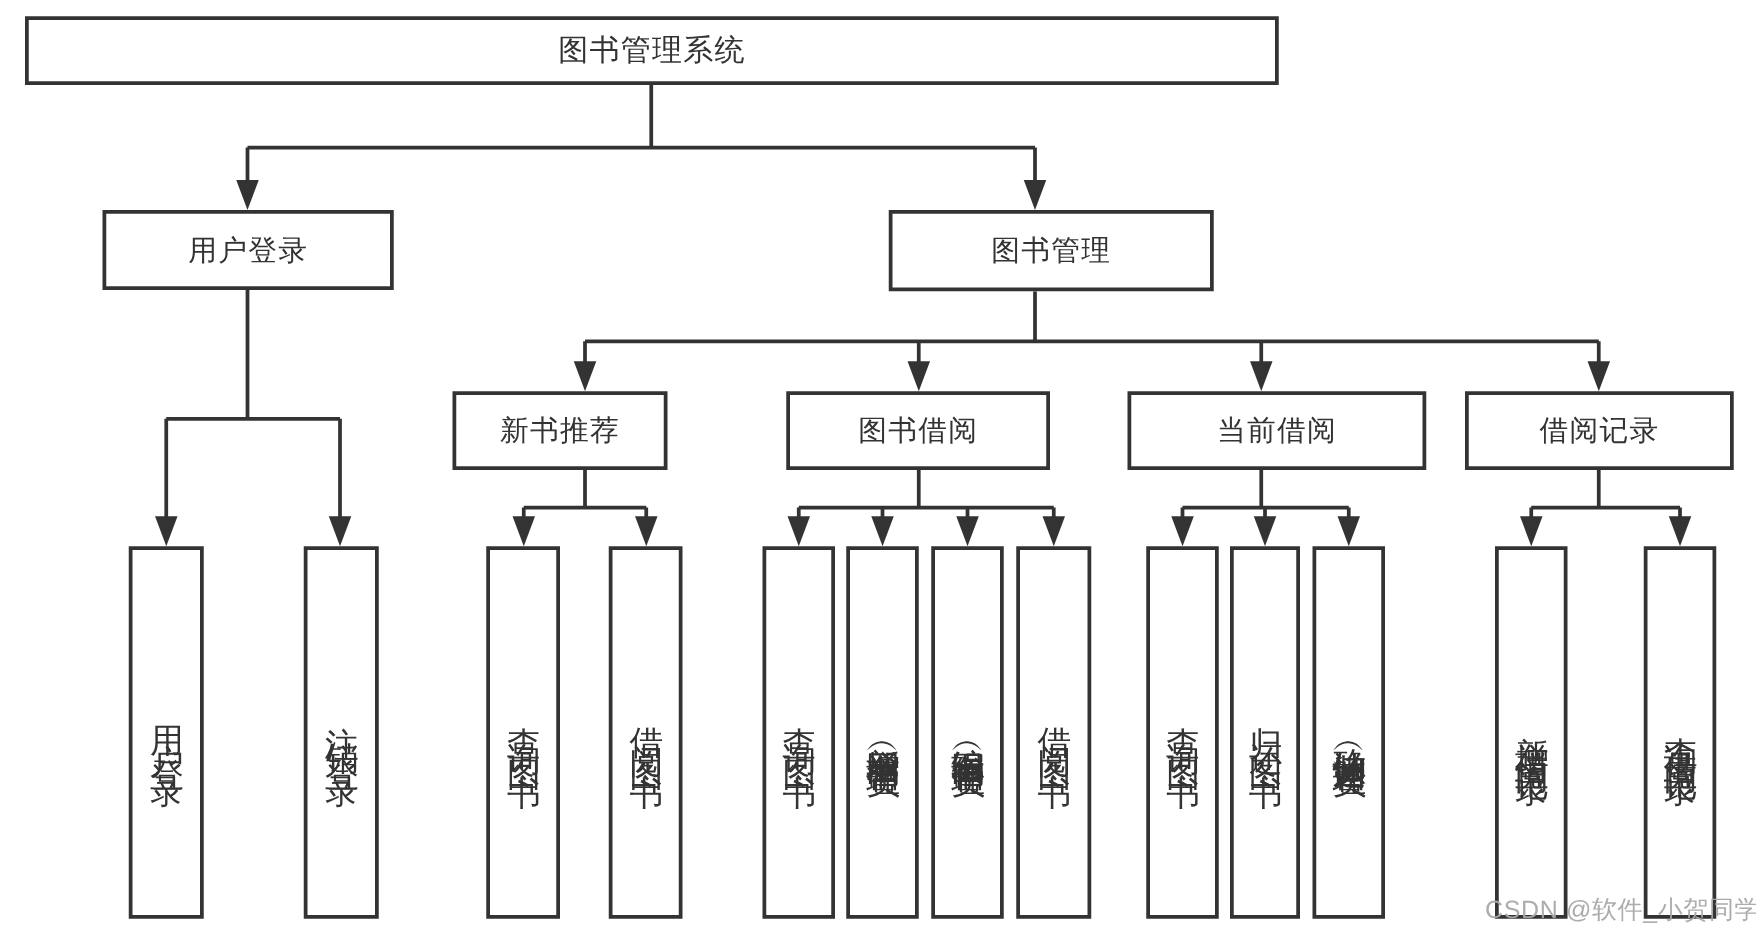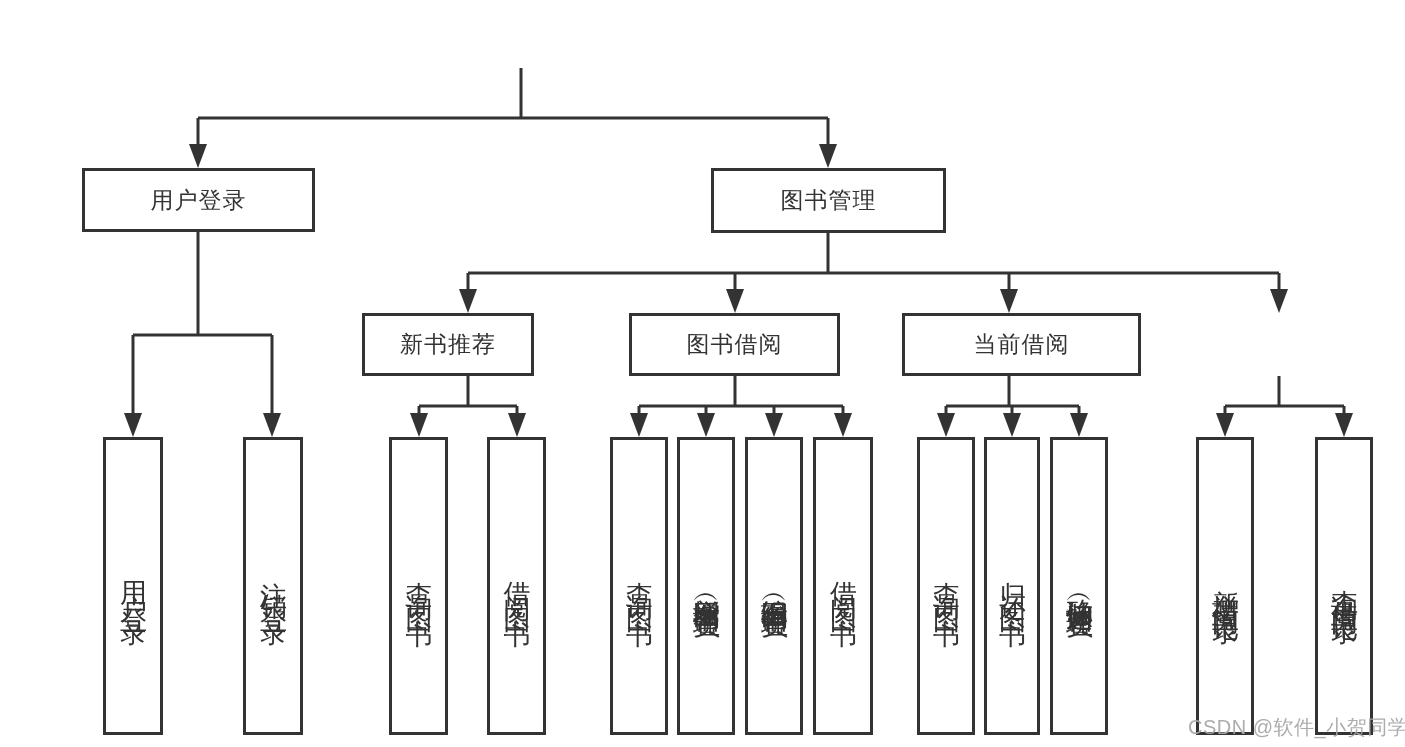--- a/index.html
+++ b/index.html
@@ -37,21 +37,21 @@
     font-size: 27px;
     white-space: nowrap;
   }
   .v-short { letter-spacing: 13px; }
   .v-med   { letter-spacing: 6px; }
   .v-long  { letter-spacing: 2px; }
 
   
   #n-root  { left: 20px;   top: 13px;  width: 1003px; height: 55px; }
   #n-l2a   { left: 82px;   top: 168px; width: 233px;  height: 64px; }
-  #n-l2b   { left: 711px;  top: 168px; width: 235px;  height: 65px; }
+  #n-l2b   { left: 711px;  top: 168px; width: 260px;  height: 65px; }
   #n-l3a   { left: 362px;  top: 313px; width: 172px;  height: 63px; }
   #n-l3b   { left: 629px;  top: 313px; width: 211px;  height: 63px; }
   #n-l3c   { left: 902px;  top: 313px; width: 239px;  height: 63px; }
   #n-l3d   { left: 1172px; top: 313px; width: 215px;  height: 63px; }
   .leaf    { top: 437px; height: 298px; }
   #n-a1 { left: 103px;  width: 60px; }
   #n-a2 { left: 243px;  width: 60px; }
   #n-b1 { left: 389px;  width: 59px; }
   #n-b2 { left: 487px;  width: 59px; }
   #n-c1 { left: 610px;  width: 58px; }
@@ -142,37 +142,43 @@
       <polygon points="765,413 783,413 774,437"></polygon>
       <polygon points="834,413 852,413 843,437"></polygon>
       <polygon points="937,413 955,413 946,437"></polygon>
       <polygon points="1003,413 1021,413 1012,437"></polygon>
       <polygon points="1070,413 1088,413 1079,437"></polygon>
       <polygon points="1216,413 1234,413 1225,437"></polygon>
       <polygon points="1335,413 1353,413 1344,437"></polygon>
     </g>
   </svg>
 
+  <div class="node" id="n-root">
+    <span class="hlabel root-label">图书管理系统</span>
+  </div>
 
   <div class="node" id="n-l2a">
     <span class="hlabel">用户登录</span>
   </div>
   <div class="node" id="n-l2b">
     <span class="hlabel">图书管理</span>
   </div>
 
   <div class="node" id="n-l3a">
     <span class="hlabel">新书推荐</span>
   </div>
   <div class="node" id="n-l3b">
     <span class="hlabel">图书借阅</span>
   </div>
   <div class="node" id="n-l3c">
     <span class="hlabel">当前借阅</span>
   </div>
+  <div class="node" id="n-l3d">
+    <span class="hlabel">借阅记录</span>
+  </div>
 
   <div class="node leaf" id="n-a1">
     <span class="vlabel v-short">用户登录</span>
   </div>
   <div class="node leaf" id="n-a2">
     <span class="vlabel v-short">注销登录</span>
   </div>
 
   <div class="node leaf" id="n-b1">
     <span class="vlabel v-short">查询图书</span>

